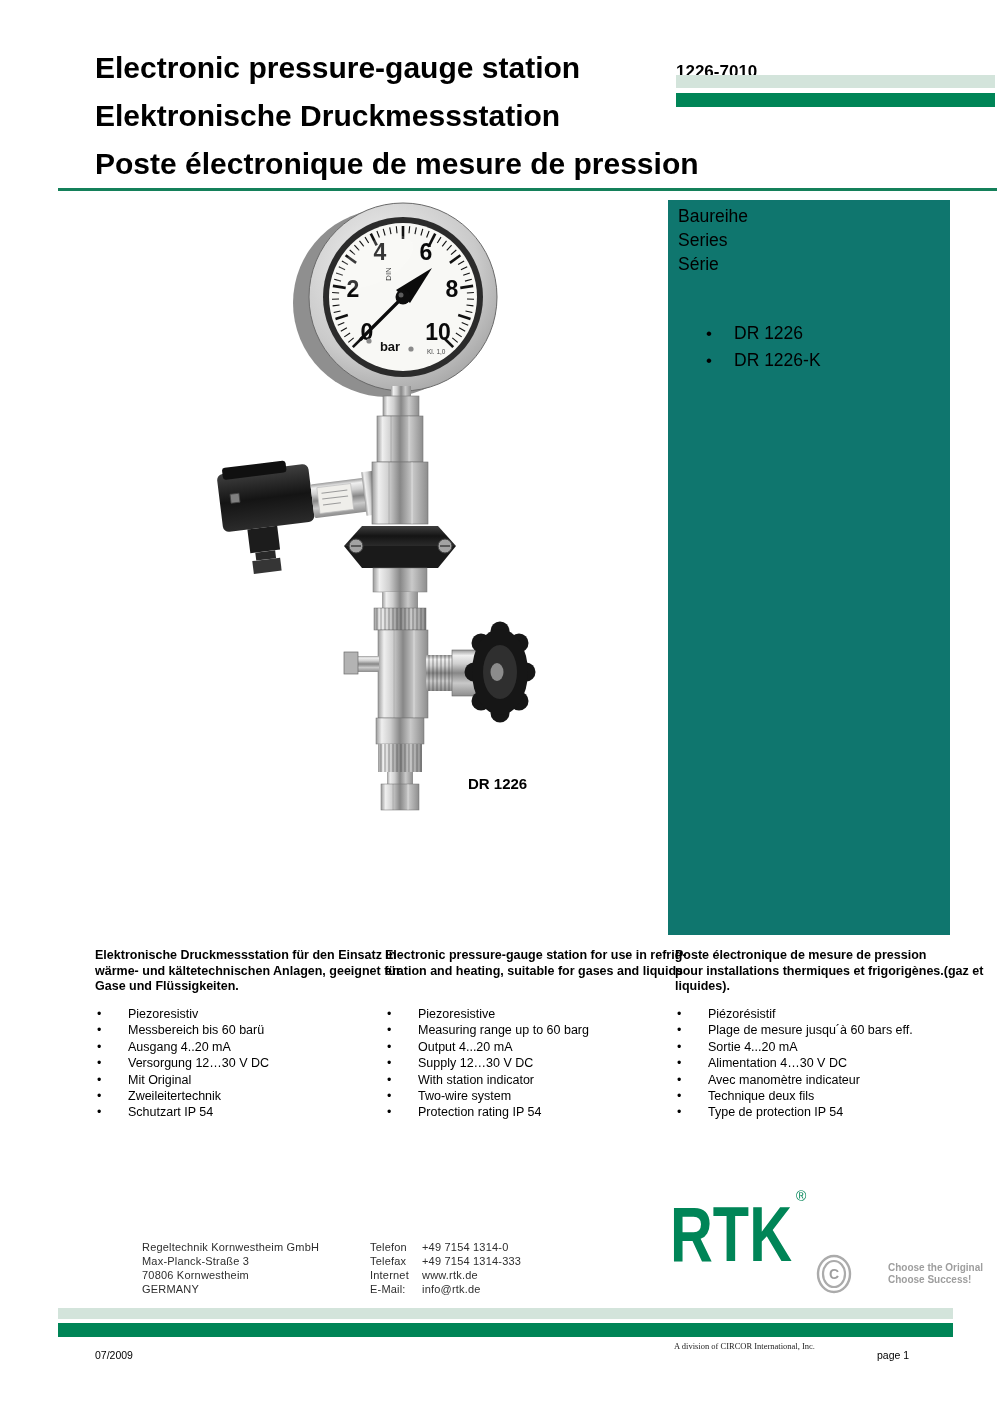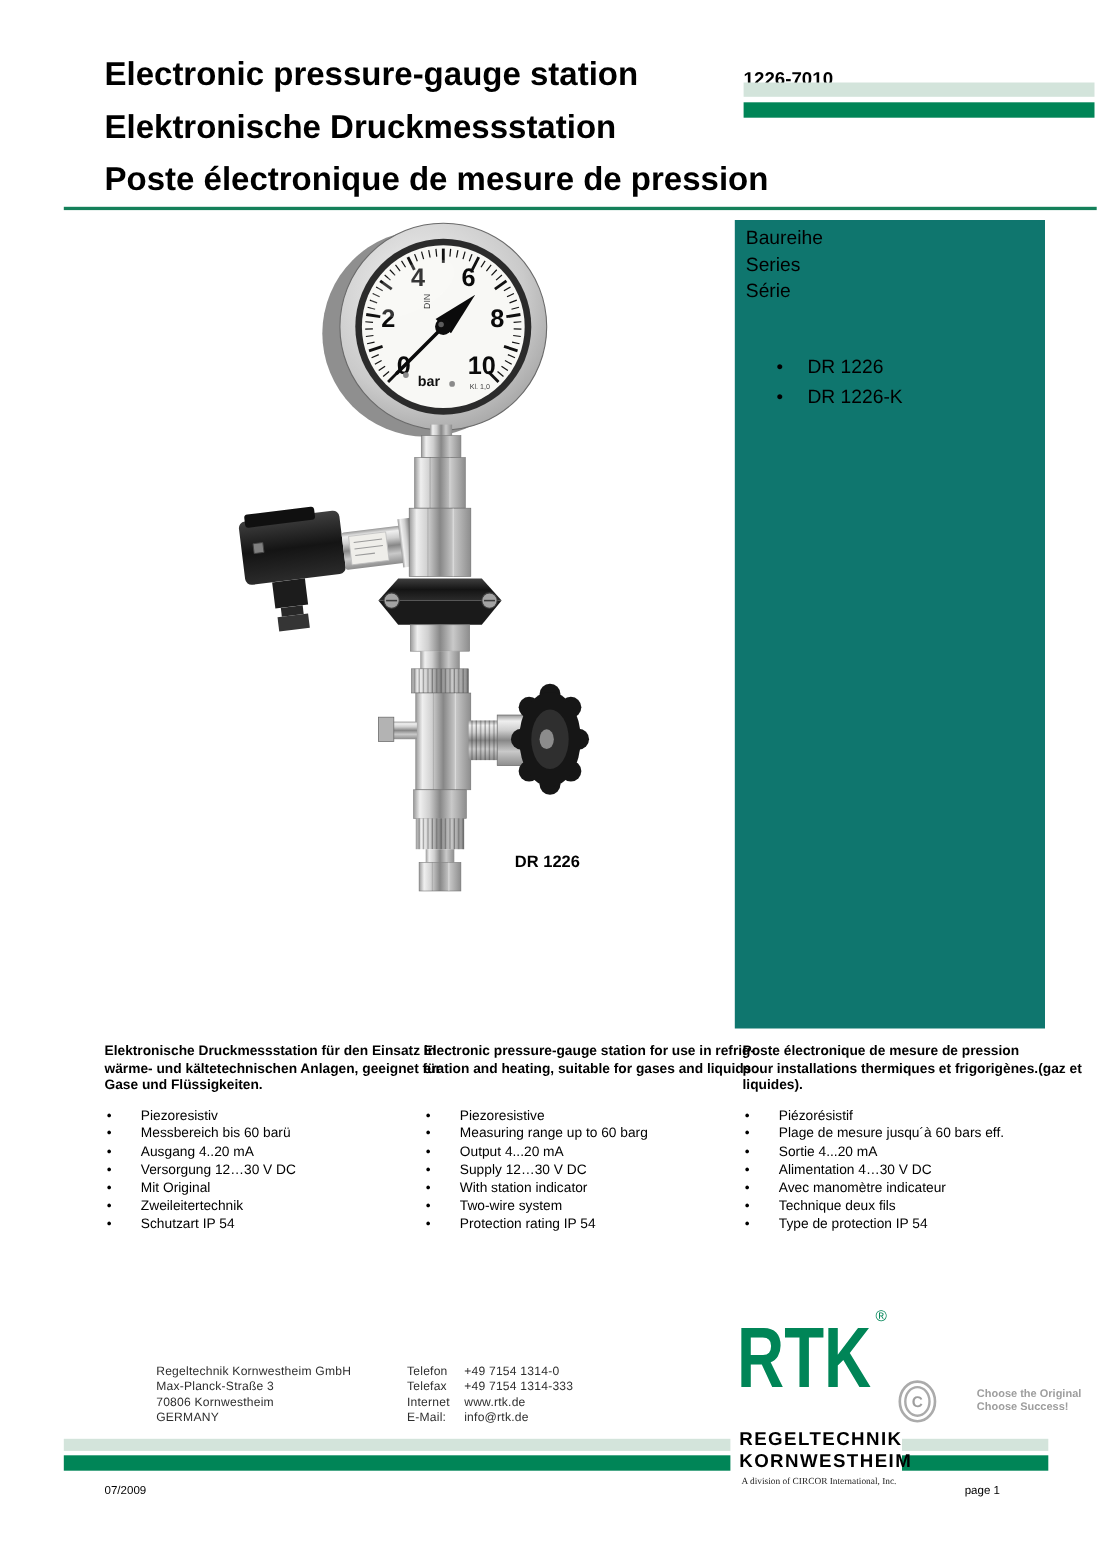--- a/index.html
+++ b/index.html
@@ -343,24 +343,20 @@
     <div><span class="c-label">Internet</span><span>www.rtk.de</span></div>
     <div><span class="c-label">E-Mail:</span><span>info@rtk.de</span></div>
   </div>
 
   <div class="rtk-logo">
     <svg width="150" height="86" viewBox="0 0 150 86">
       <text x="2" y="76" font-size="78" font-weight="bold" fill="#008557" textLength="122" lengthAdjust="spacingAndGlyphs">RTK</text>
       <text x="128" y="16" font-size="14" fill="#008557">®</text>
     </svg>
   </div>
-  <div class="logo-lines">
-    <div class="ll">REGELTECHNIK</div>
-    <div class="ll">KORNWESTHEIM</div>
-  </div>
   <div class="division">A division of CIRCOR International, Inc.</div>
 
   <div class="bar bar-light-bot"></div>
   <div class="bar bar-dark-bot"></div>
 
   <div class="choose">
     <svg width="44" height="44" viewBox="0 0 44 44">
       <ellipse cx="22" cy="22" rx="16" ry="18" fill="none" stroke="#ababab" stroke-width="2.4"></ellipse>
       <ellipse cx="22" cy="22" rx="11" ry="13" fill="none" stroke="#ababab" stroke-width="2.2"></ellipse>
       <text x="22" y="27" font-size="14" font-weight="bold" fill="#9e9e9e" text-anchor="middle">C</text>

